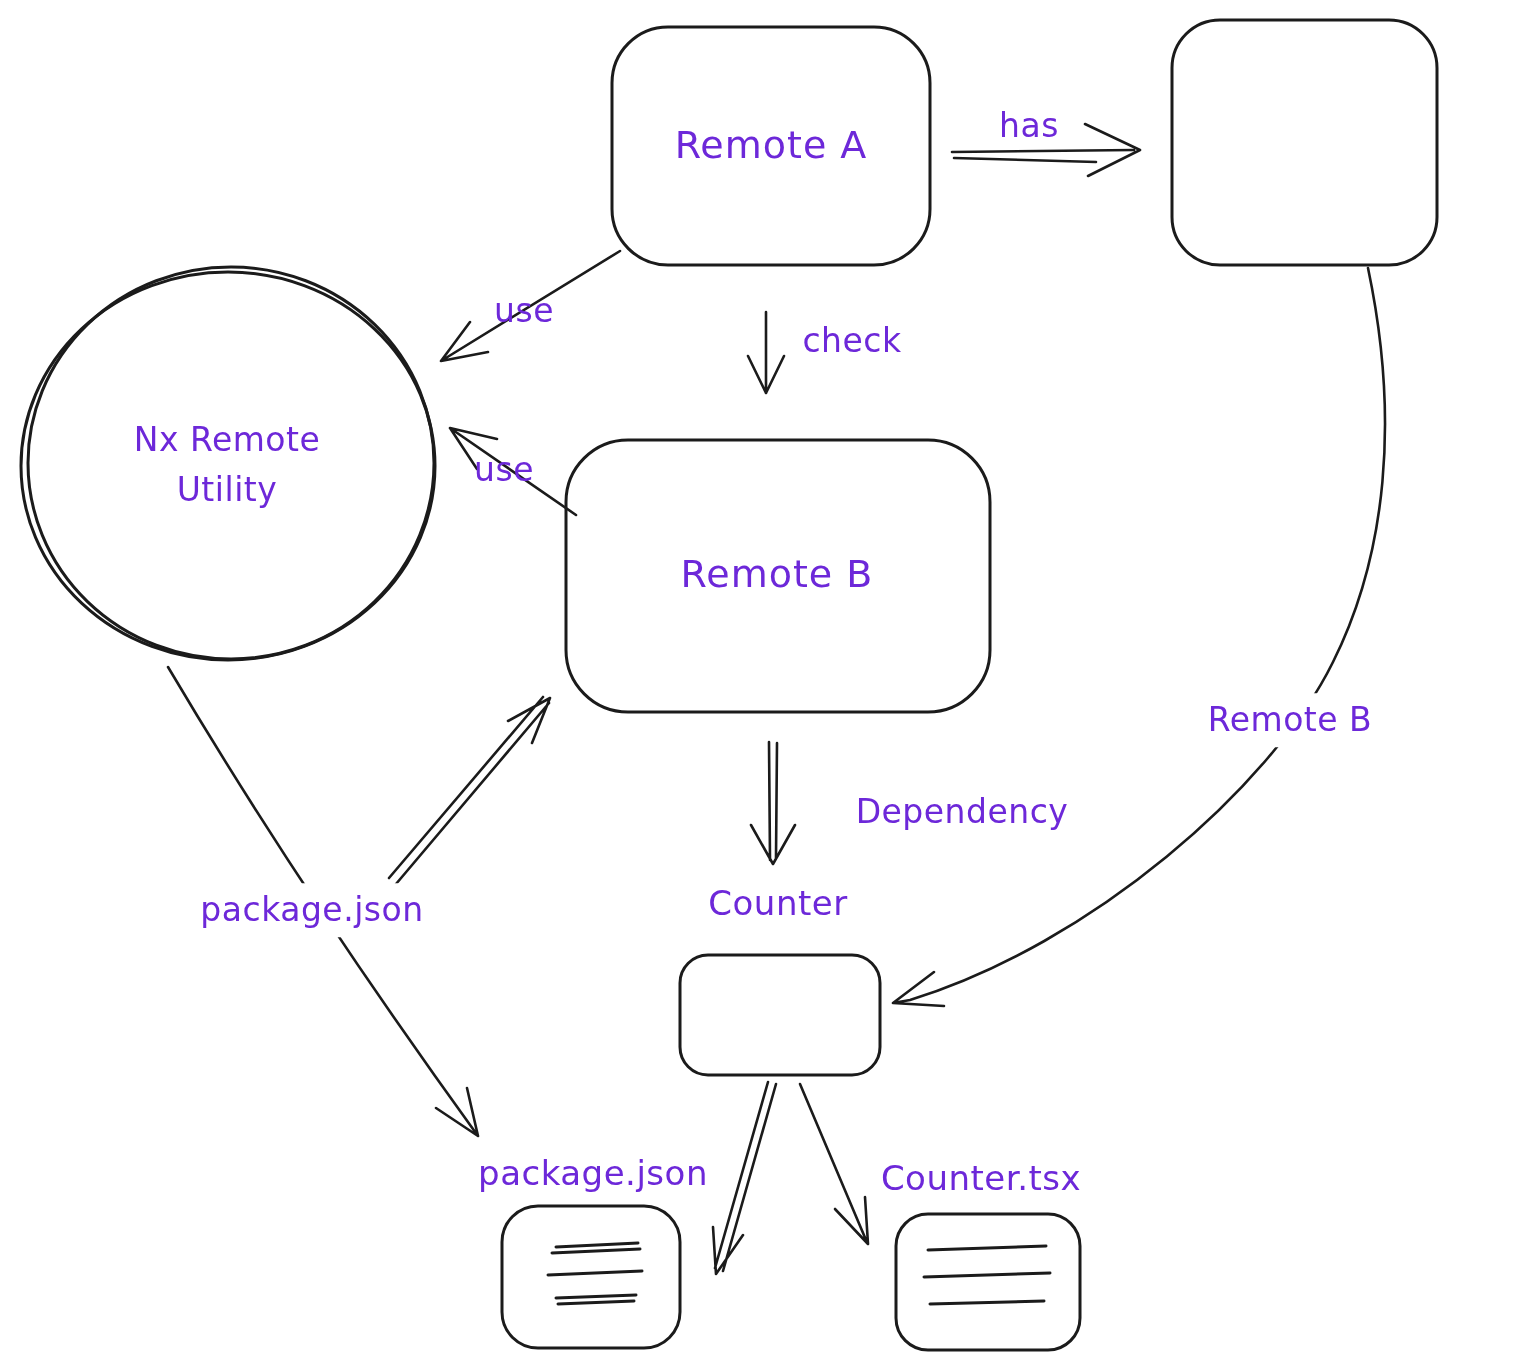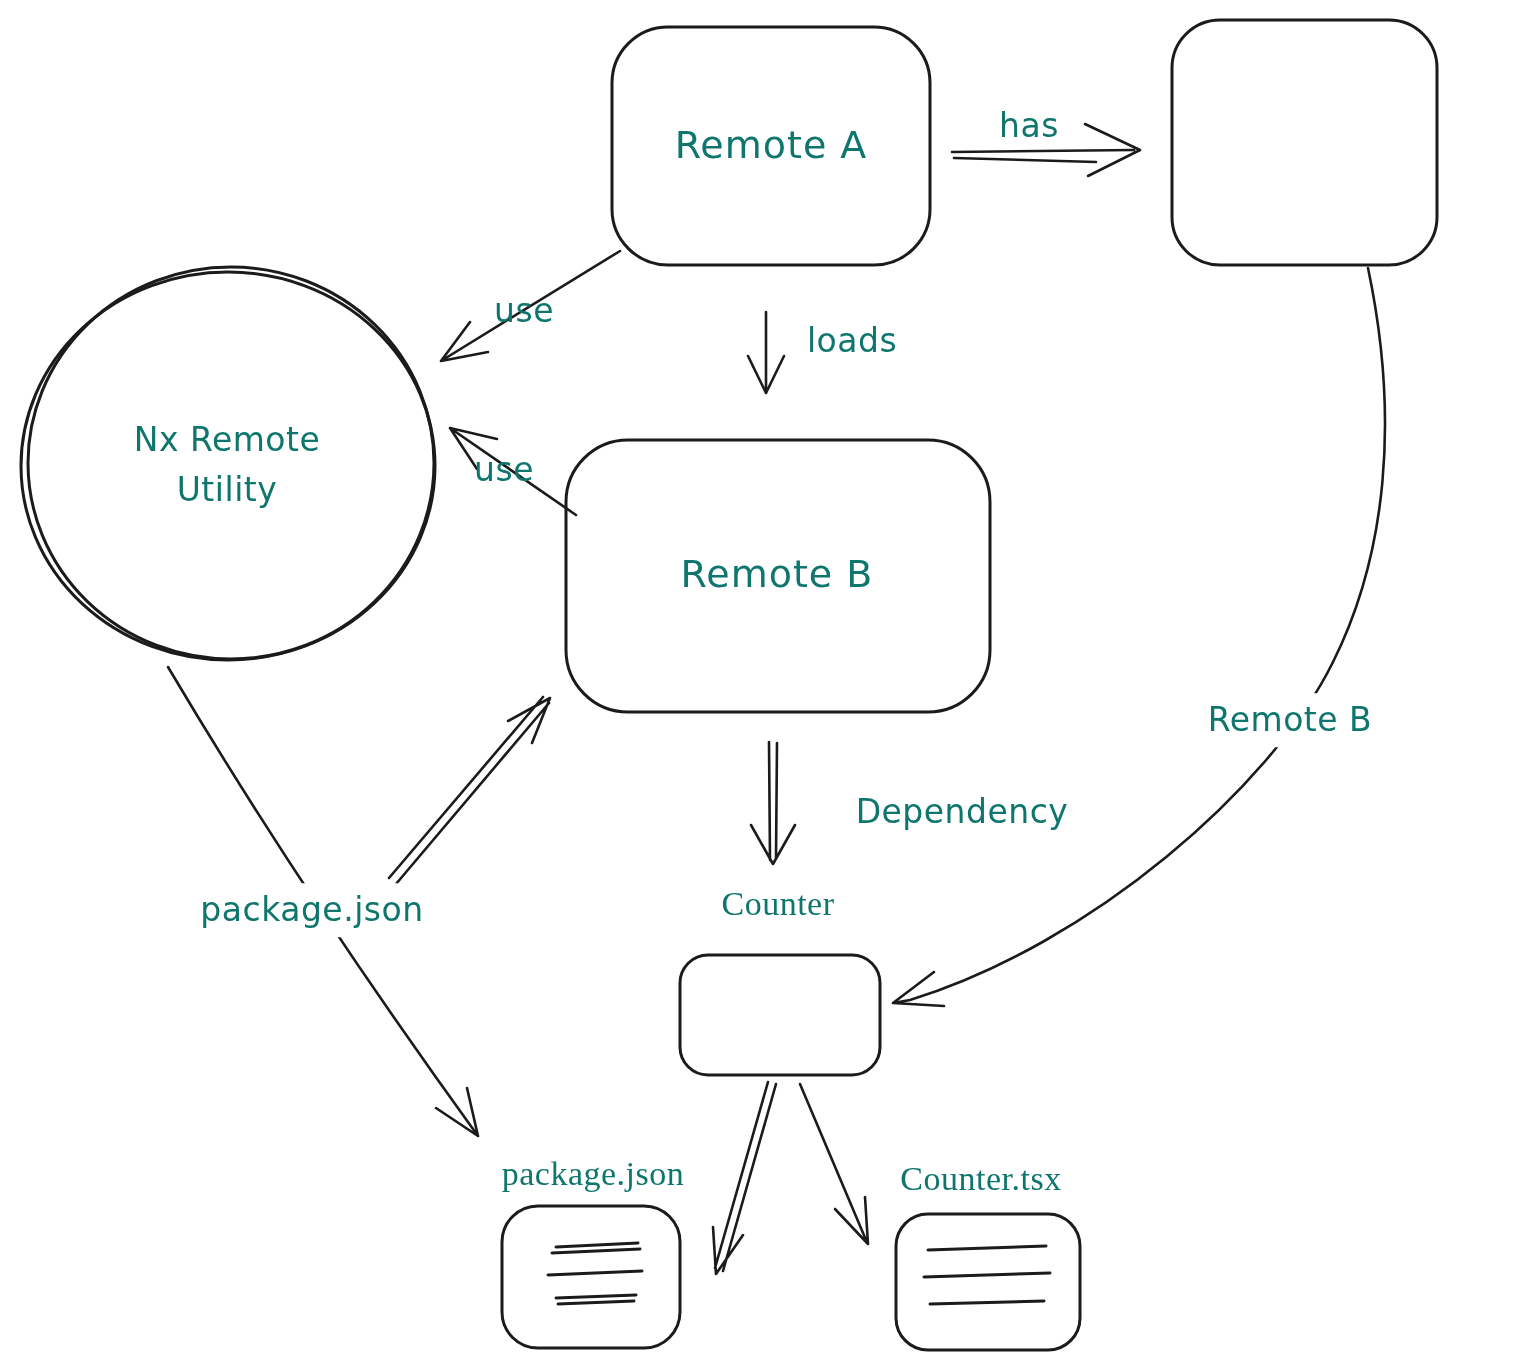--- a/index.html
+++ b/index.html
@@ -3,33 +3,33 @@
 <meta charset="utf-8">
 <style>
   html, body { margin: 0; padding: 0; background: #ffffff; }
   .canvas {
     position: relative;
     width: 1524px;
     height: 1372px;
     background: #ffffff;
     overflow: hidden;
     font-family: "DejaVu Sans", sans-serif;
-    color: #0f766e;
+    color: #6d28d9;
   }
   .layer { position: absolute; left: 0; top: 0; }
   .lbl {
     position: absolute;
     transform: translate(-50%, -50%);
     text-align: center;
     white-space: nowrap;
     line-height: 1.5;
     letter-spacing: 0.5px;
   }
   .node-label  { font-size: 38px; letter-spacing: 1px; }
-  .small-node-label { font-size: 34px; font-family: Liberation Serif, serif; }
+  .small-node-label { font-size: 34px; }
   .edge-label  { font-size: 33px; }
   .bg { background: #ffffff; padding: 2px 10px; }
 </style>
 </head>
 <body>
 
 <div class="canvas">
 
   <svg class="layer" width="1524" height="1372" viewBox="0 0 1524 1372">
 
@@ -92,21 +92,21 @@
   <div class="lbl small-node-label" style="left:778px; top:903px">Counter</div>
 
   <div class="lbl small-node-label" style="left:593px; top:1173px">package.json</div>
 
   <div class="lbl small-node-label" style="left:981px; top:1178px">Counter.tsx</div>
 
   <div class="lbl edge-label" style="left:1029px; top:126px">has</div>
 
   <div class="lbl edge-label" style="left:524px; top:311px">use</div>
 
-  <div class="lbl edge-label" style="left:852px; top:341px">loads</div>
+  <div class="lbl edge-label" style="left:852px; top:341px">check</div>
 
   <div class="lbl edge-label" style="left:504px; top:470px">use</div>
 
   <div class="lbl edge-label" style="left:962px; top:812px">Dependency</div>
 
   <div class="lbl edge-label bg" style="left:1290px; top:720px">
     <div>Remote B</div>
   </div>
 
   <div class="lbl edge-label bg" style="left:312px; top:910px">

